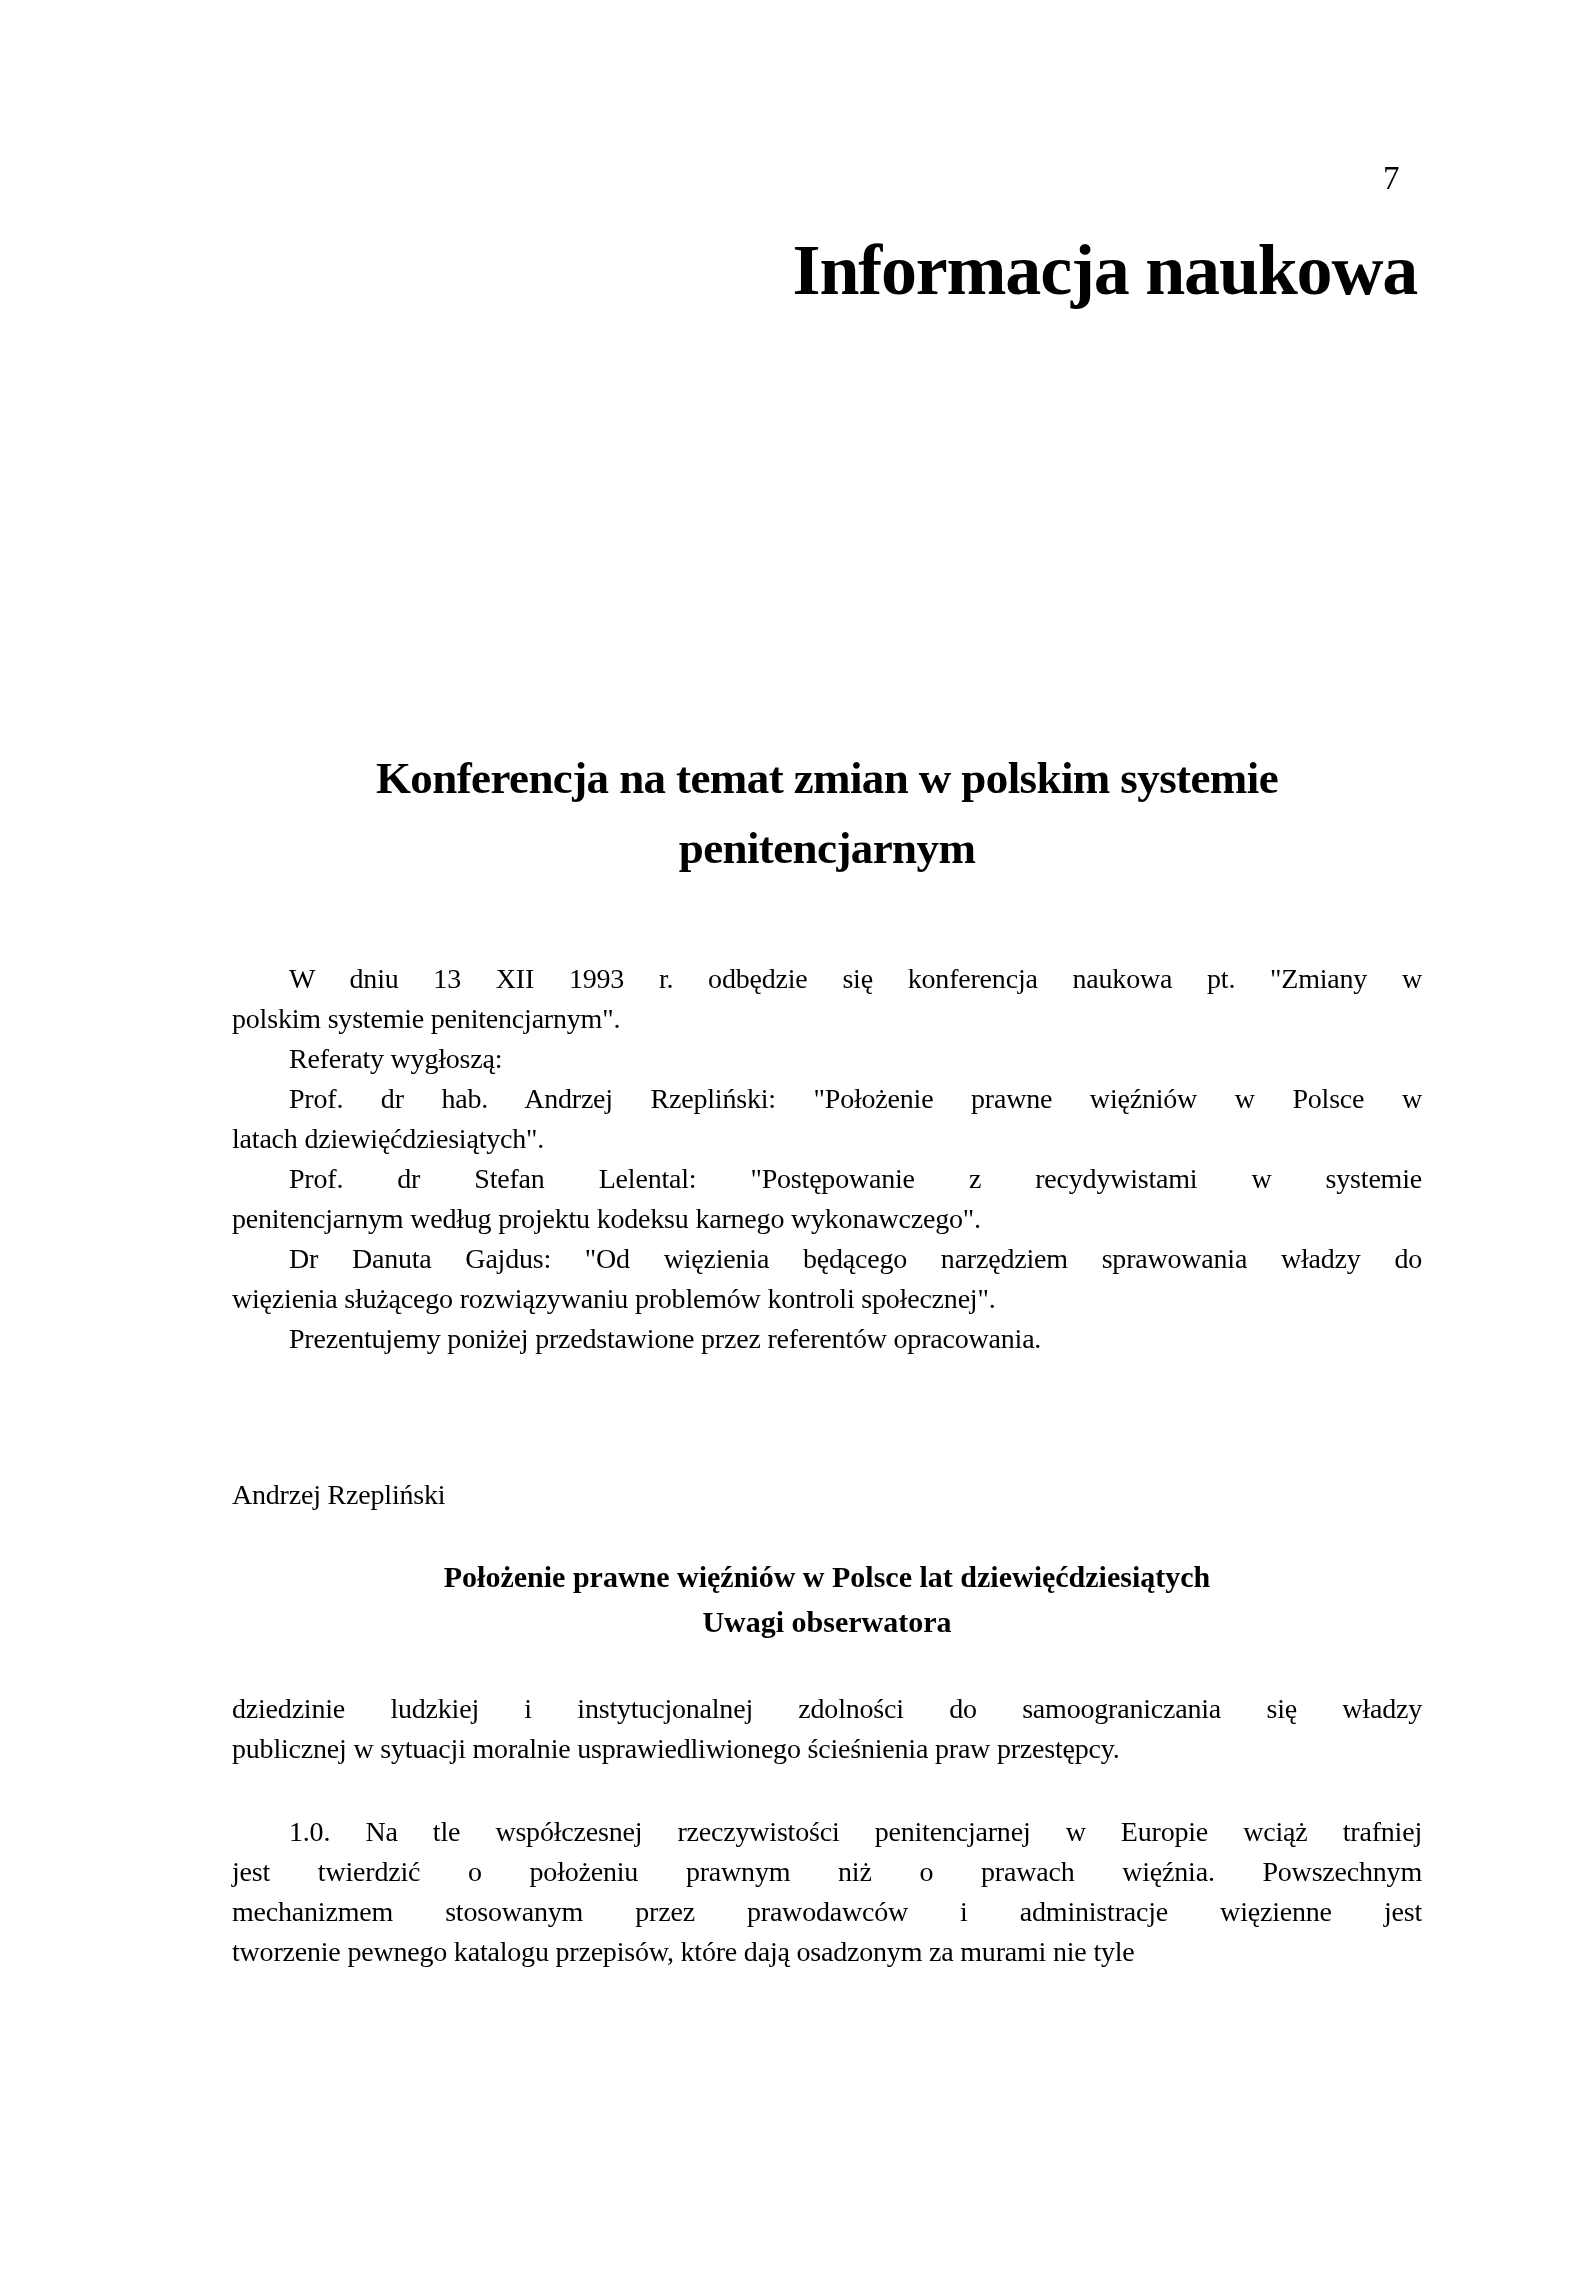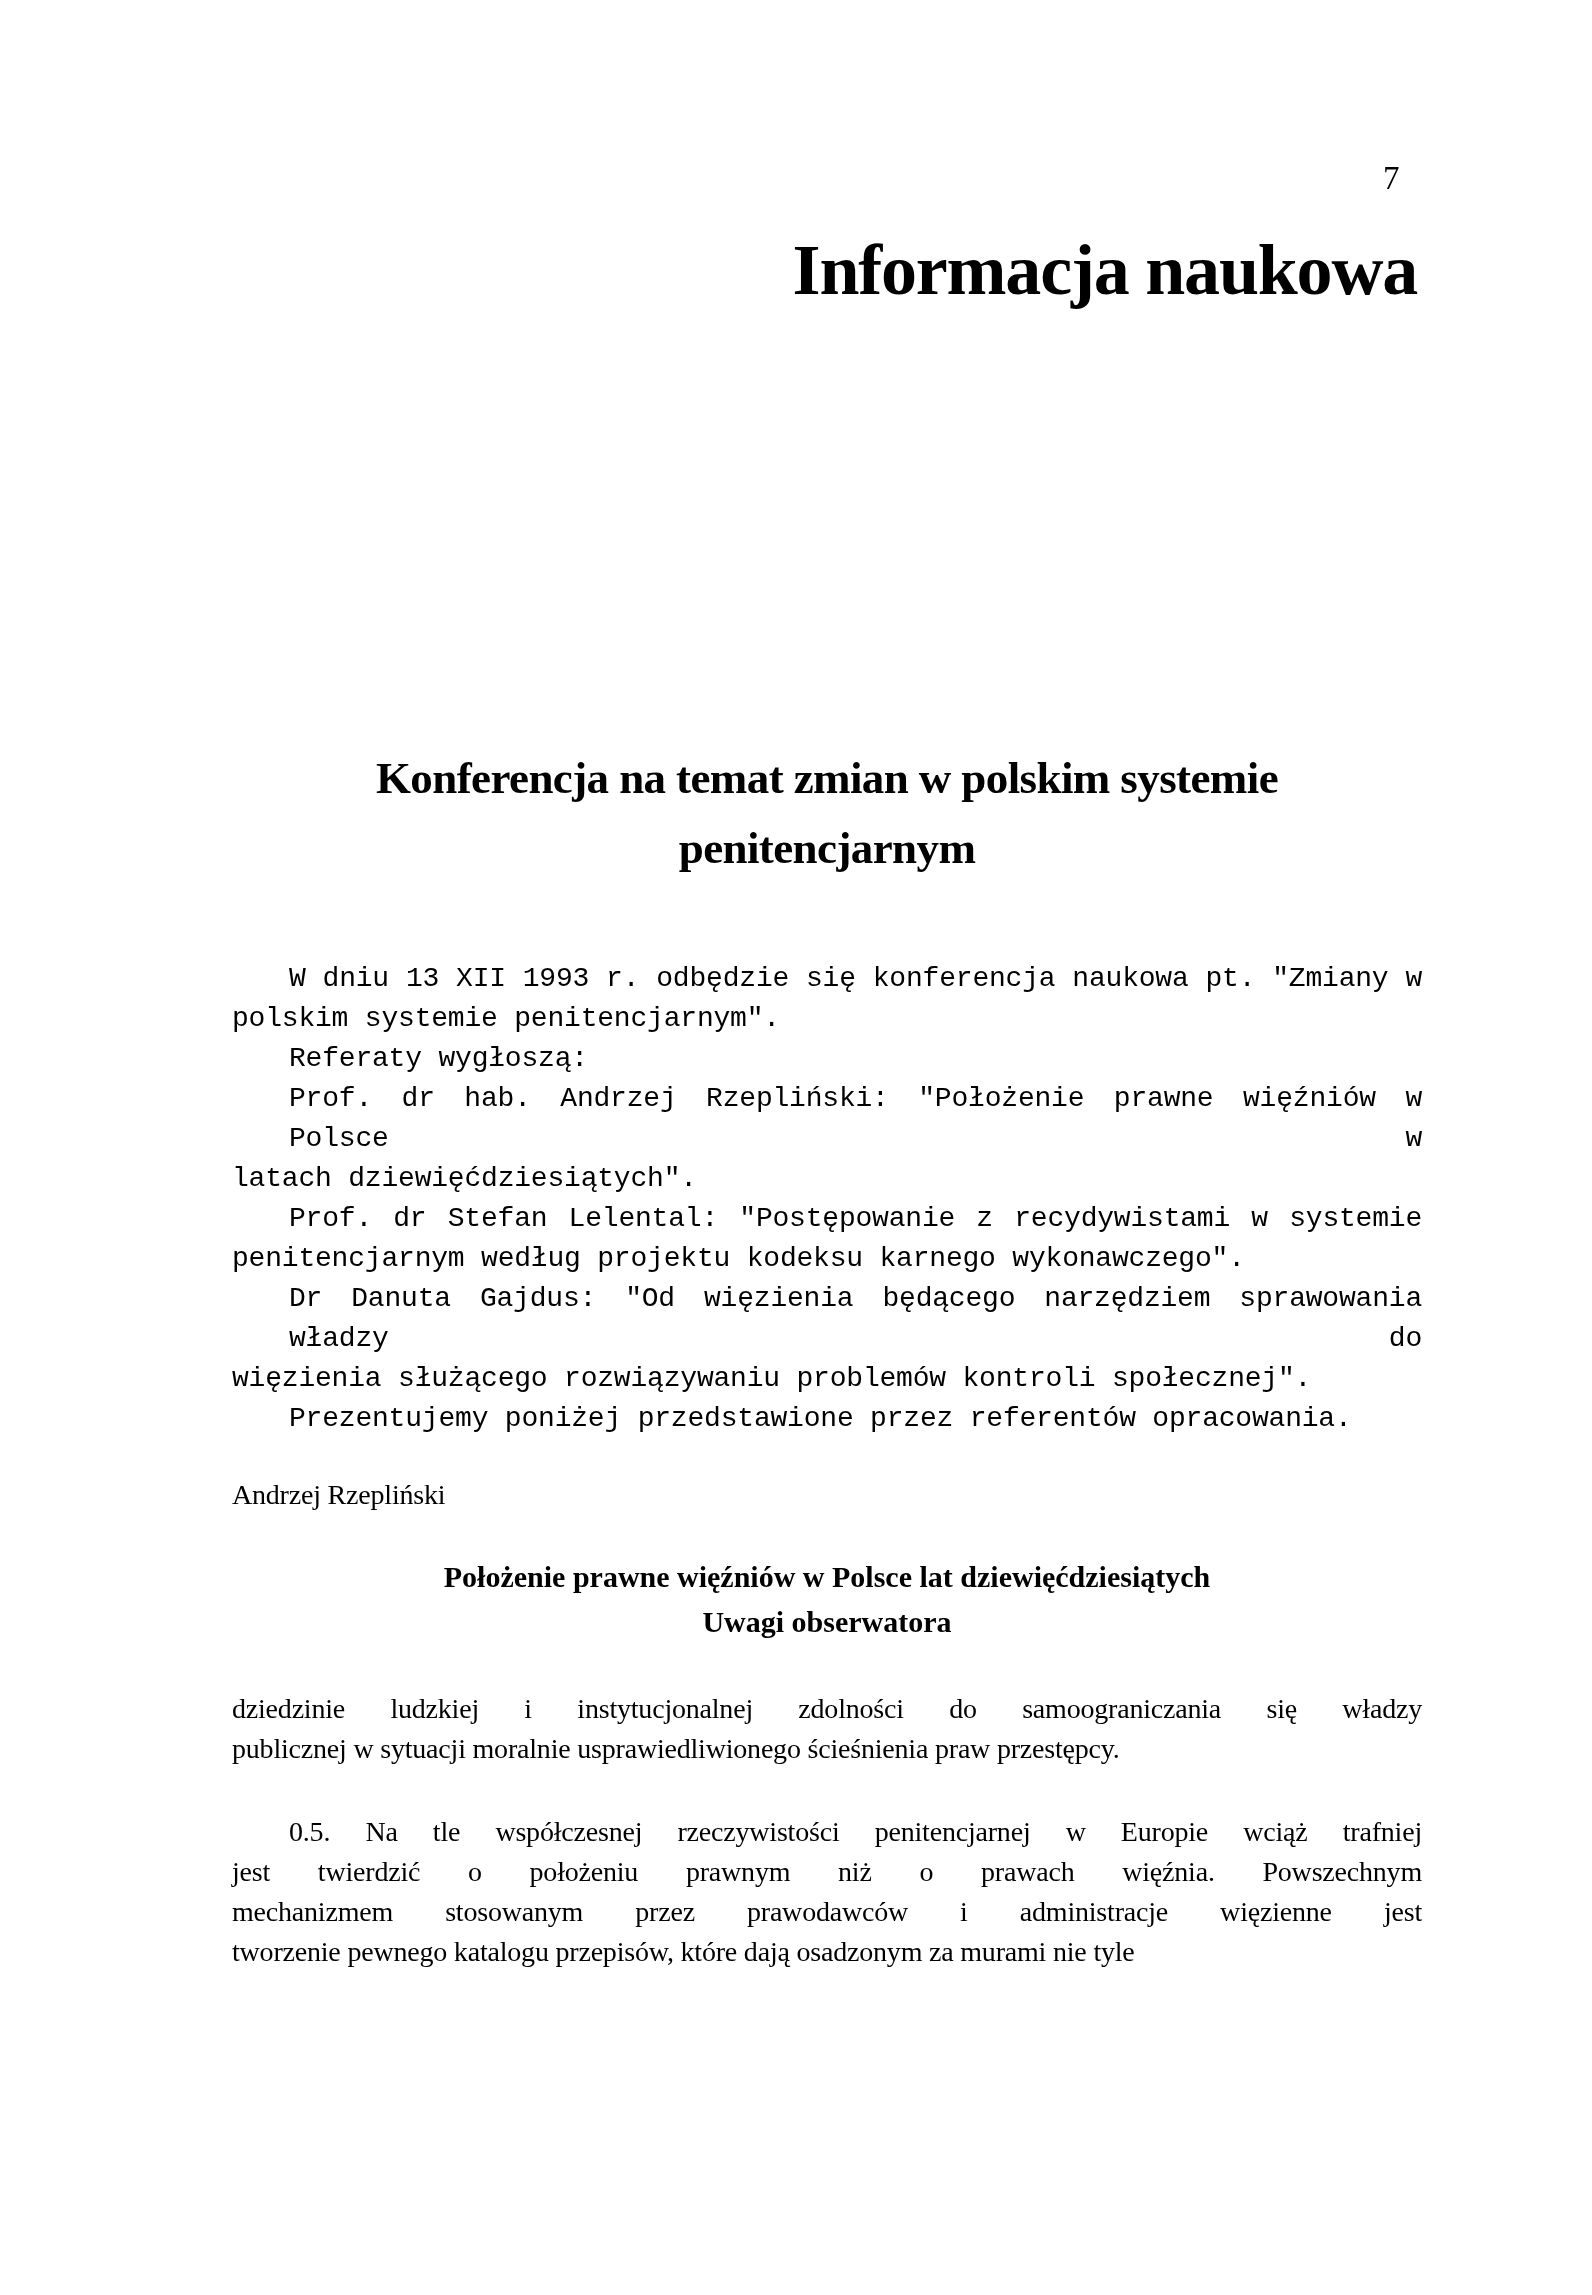--- a/index.html
+++ b/index.html
@@ -49,21 +49,20 @@
   .body-text {
     font-size: 28px;
     line-height: 40px;
     letter-spacing: -0.2px;
   }
   .conf-body {
     position: absolute;
     top: 959px;
     left: 232px;
     width: 1190px;
-    font-family: Liberation Mono, monospace;
   }
   .para { margin: 0; }
   .line { width: 100%; }
   .first { padding-left: 57px; box-sizing: border-box; }
   .jl {
     text-align: justify;
     text-align-last: justify;
   }
   .author {
     position: absolute;
@@ -136,21 +135,21 @@
     <div>Położenie prawne więźniów w Polsce lat dziewięćdziesiątych</div>
     <div>Uwagi obserwatora</div>
   </h3>
 
   <div class="paper-body body-text">
     <div class="para para-gap">
       <div class="line jl">dziedzinie ludzkiej i instytucjonalnej zdolności do samoograniczania się władzy</div>
       <div class="line">publicznej w sytuacji moralnie usprawiedliwionego ścieśnienia praw przestępcy.</div>
     </div>
     <div class="para">
-      <div class="line first jl">0.5. Na tle współczesnej rzeczywistości penitencjarnej w Europie wciąż trafniej</div>
+      <div class="line first jl">1.0. Na tle współczesnej rzeczywistości penitencjarnej w Europie wciąż trafniej</div>
       <div class="line jl">jest twierdzić o położeniu prawnym niż o prawach więźnia. Powszechnym</div>
       <div class="line jl">mechanizmem stosowanym przez prawodawców i administracje więzienne jest</div>
       <div class="line">tworzenie pewnego katalogu przepisów, które dają osadzonym za murami nie tyle</div>
     </div>
   </div>
 
 </div>
 
 
 </body></html>

